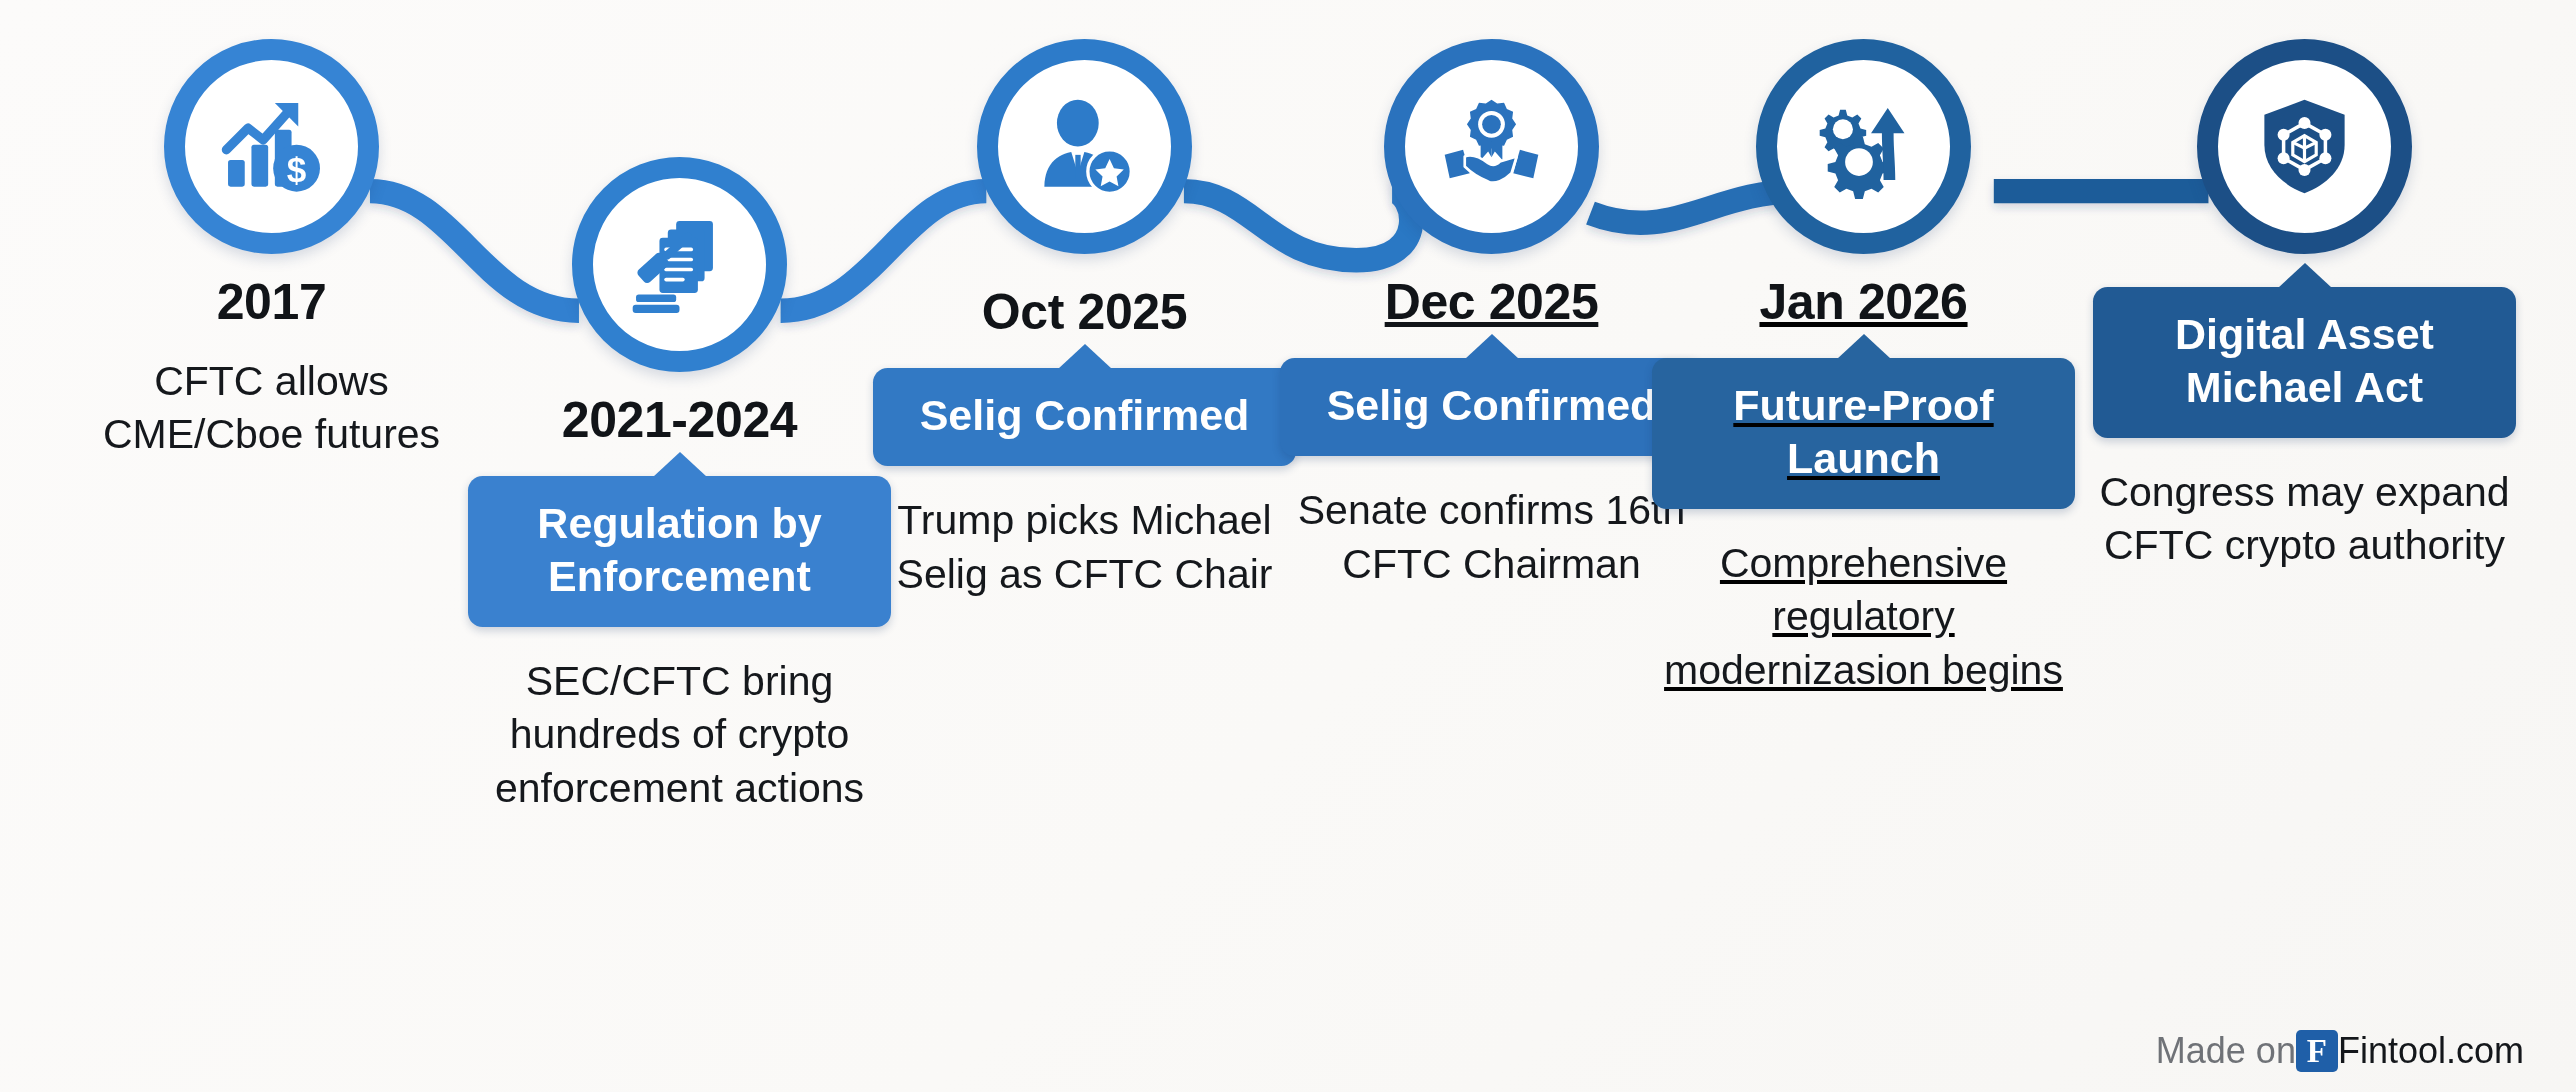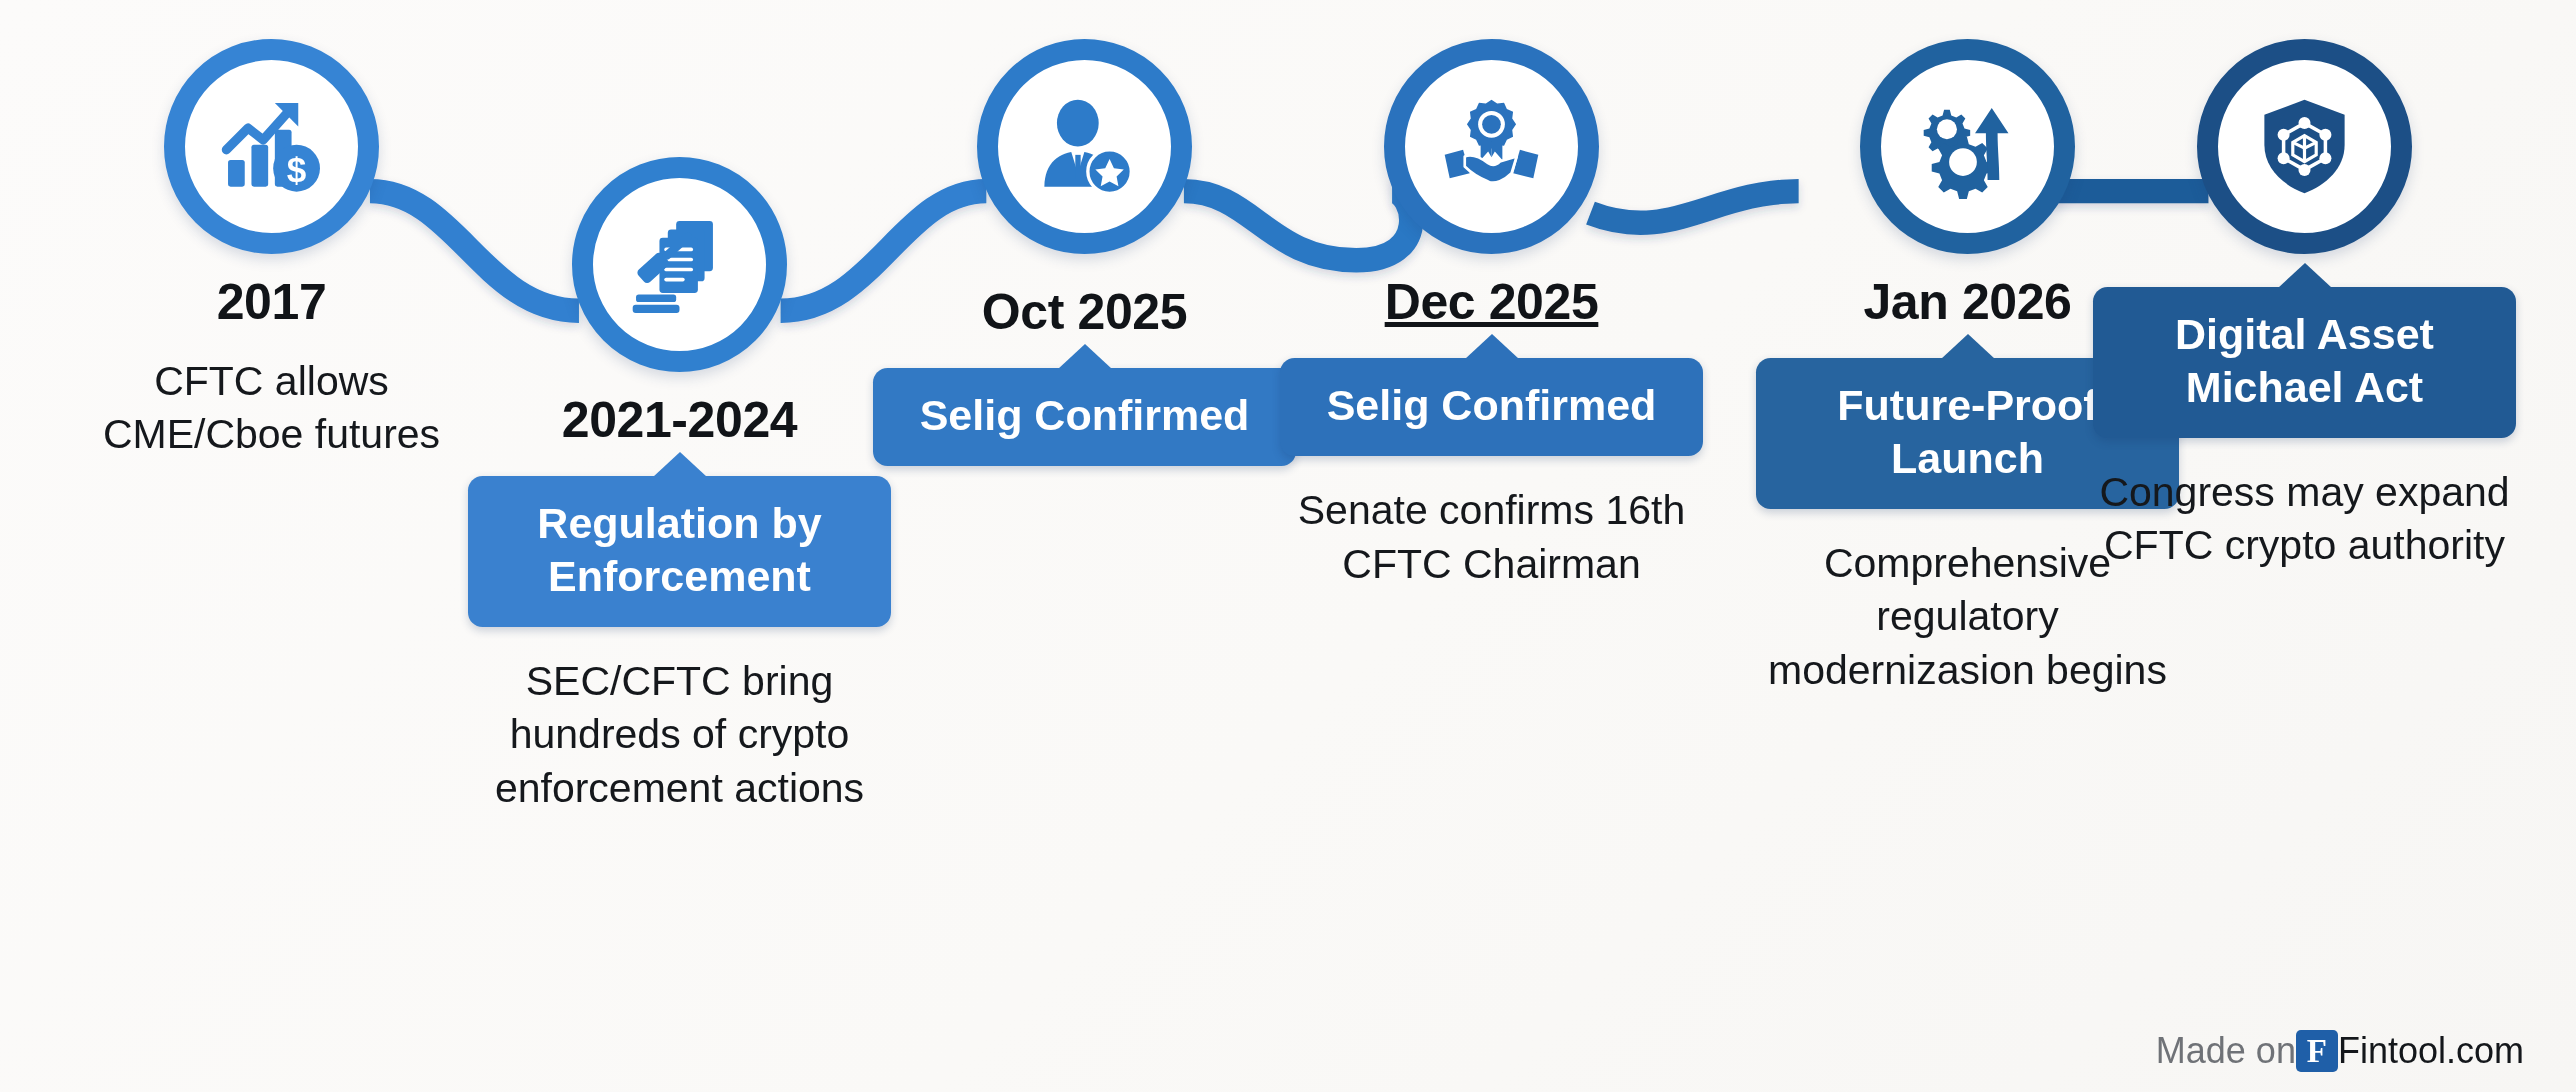--- a/index.html
+++ b/index.html
@@ -214,20 +214,21 @@
             <circle cx="47" cy="47" r="13" fill="#2d7bc9" stroke="#ffffff" stroke-width="2"></circle>
             <path d="M47 39.5 L49.6 45 L55.5 45.8 L51.2 49.9 L52.3 55.8 L47 53 L41.7 55.8 L42.8 49.9 L38.5 45.8 L44.4 45 Z" fill="#ffffff"></path>
           </svg>
         </span>
       </div>
     </div>
     <div class="date-label" style="margin-top:31px;">Oct 2025</div>
     <div class="badge" style="background:#3279c4; color:#3279c4; margin-top:31px;">
       <span class="badge-text" style="color:#fff;">Selig Confirmed</span>
     </div>
+    <div class="desc" style="margin-top:28px;">Trump picks Michael Selig as CFTC Chair</div>
   </div>
 
   <div class="node" style="left:1280px; top:36px;">
     <div class="circle-wrap">
       <div class="circle" style="border:21px solid #2a72bd;">
         <span>
           <svg width="107" height="107" viewBox="0 0 64 64" fill="#2a72bd">
             <path d="M32 4 L35.4 6.3 L39.5 5.8 L41.2 9.5 L44.9 11.2 L44.4 15.3 L46.7 18.7 L44.4 22.1 L44.9 26.2 L41.2 27.9 L39.5 31.6 L35.4 31.1 L32 33.4 L28.6 31.1 L24.5 31.6 L22.8 27.9 L19.1 26.2 L19.6 22.1 L17.3 18.7 L19.6 15.3 L19.1 11.2 L22.8 9.5 L24.5 5.8 L28.6 6.3 Z"></path>
             <circle cx="32" cy="18.7" r="8" fill="#ffffff"></circle>
             <circle cx="32" cy="18.7" r="5.6" fill="#2a72bd"></circle>
@@ -240,21 +241,21 @@
         </span>
       </div>
     </div>
     <div class="date-label" style="margin-top:21px;text-decoration:underline;">Dec 2025</div>
     <div class="badge" style="background:#2d71ba; color:#2d71ba; margin-top:31px;">
       <span class="badge-text" style="color:#fff;">Selig Confirmed</span>
     </div>
     <div class="desc" style="margin-top:28px;">Senate confirms 16th CFTC Chairman</div>
   </div>
 
-  <div class="node" style="left:1756px; top:36px;">
+  <div class="node" style="left:1652px; top:36px;text-decoration:underline;">
     <div class="circle-wrap">
       <div class="circle" style="border:21px solid #20629f;">
         <span>
           <svg width="107" height="107" viewBox="0 0 64 64" fill="#20629f">
             <path d="M18 10 l3.4 0 .9 3.4 3 1.2 3-1.7 2.4 2.4 -1.7 3 1.2 3 3.4 .9 0 3.4 -3.4 .9 -1.2 3 1.7 3 -2.4 2.4 -3-1.7 -3 1.2 -.9 3.4 -3.4 0 -.9-3.4 -3-1.2 -3 1.7 -2.4-2.4 1.7-3 -1.2-3 -3.4-.9 0-3.4 3.4-.9 1.2-3 -1.7-3 2.4-2.4 3 1.7 3-1.2 z"></path>
             <circle cx="19.7" cy="21.7" r="6" fill="#ffffff"></circle>
             <path d="M27 26 l4.6 0 1.2 4.6 4 1.6 4-2.3 3.3 3.3 -2.3 4 1.6 4 4.6 1.2 0 4.6 -4.6 1.2 -1.6 4 2.3 4 -3.3 3.3 -4-2.3 -4 1.6 -1.2 4.6 -4.6 0 -1.2-4.6 -4-1.6 -4 2.3 -3.3-3.3 2.3-4 -1.6-4 -4.6-1.2 0-4.6 4.6-1.2 1.6-4 -2.3-4 3.3-3.3 4 2.3 4-1.6 z"></path>
             <circle cx="29.3" cy="41.3" r="8.3" fill="#ffffff"></circle>
             <path d="M44 52 C44 42, 43 34, 43 24 L36.5 24 L46.5 9 L56.5 24 L50 24 C50 34, 51 42, 51 52 Z"></path>
           </svg>

